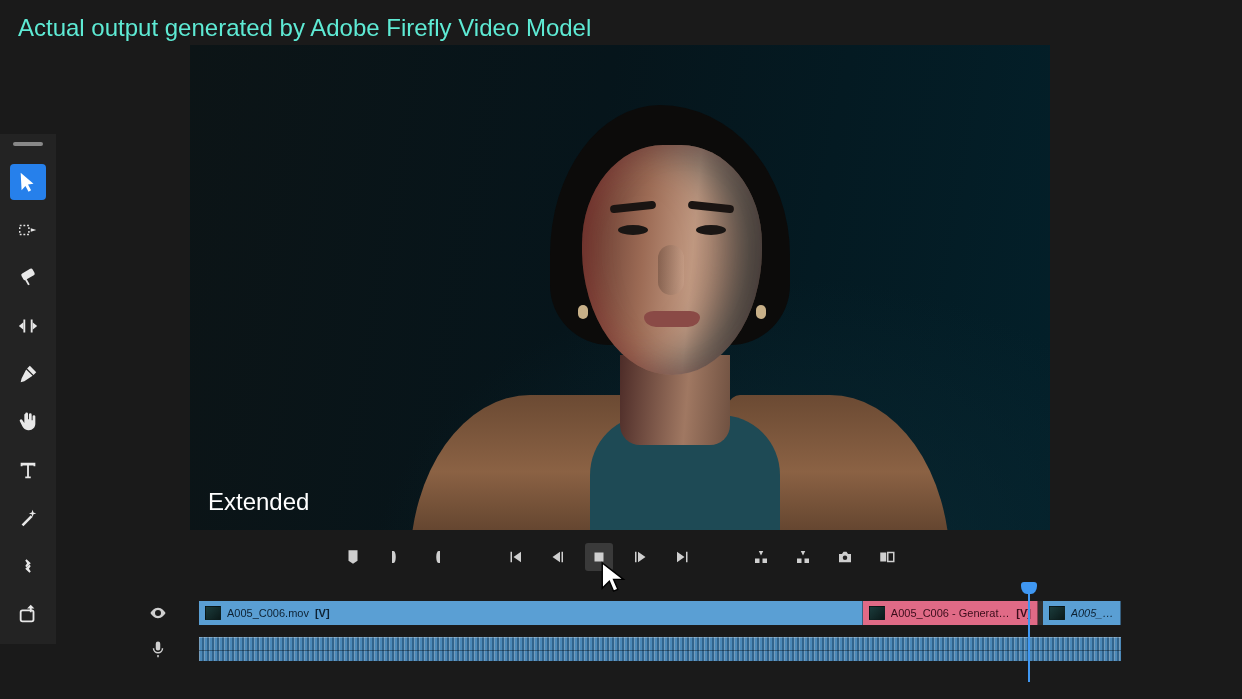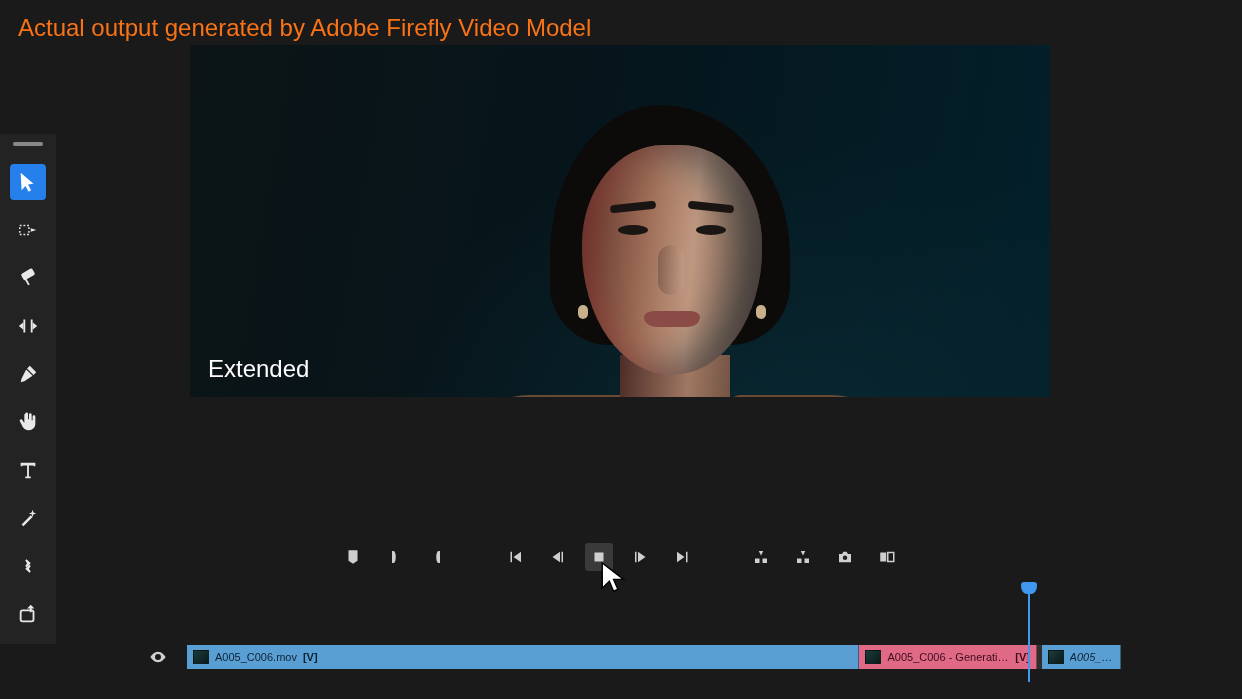--- a/index.html
+++ b/index.html
@@ -9,21 +9,21 @@
     font-family: "Segoe UI", -apple-system, sans-serif;
     color: #e8e8e8;
     position: relative;
   }
   .header-caption {
     position: absolute;
     top: 14px;
     left: 18px;
     font-size: 24px;
     font-weight: 400;
-    color: #f97316;
+    color: #5eead4;
   }
   
   .toolbox {
     position: absolute;
     left: 0;
     top: 134px;
     width: 56px;
     background: #232323;
     display: flex;
     flex-direction: column;
@@ -52,21 +52,21 @@
     background: #2680eb;
     color: #fff;
   }
   .tool-btn svg { width: 22px; height: 22px; }
   
   .monitor {
     position: absolute;
     left: 190px;
     top: 45px;
     width: 860px;
-    height: 352px;
+    height: 485px;
     background: #ec4899;
     overflow: hidden;
   }
   .monitor::before {
     
     content: "";
     position: absolute;
     left: 120px;
     top: 30px;
     width: 130px;
@@ -227,22 +227,21 @@
     left: 140px;
     top: 600px;
     right: 120px;
     display: flex;
     flex-direction: column;
     gap: 10px;
   }
   .tl-row {
     display: flex;
     align-items: center;
-    gap: 10px;
-    margin-top: 44px;
+    gap: 22px;
   }
   .tl-toggle {
     width: 36px;
     display: flex;
     justify-content: center;
     color: #cfcfcf;
   }
   .tl-toggle svg { width: 18px; height: 18px; }
   .track-area {
     flex: 1;

